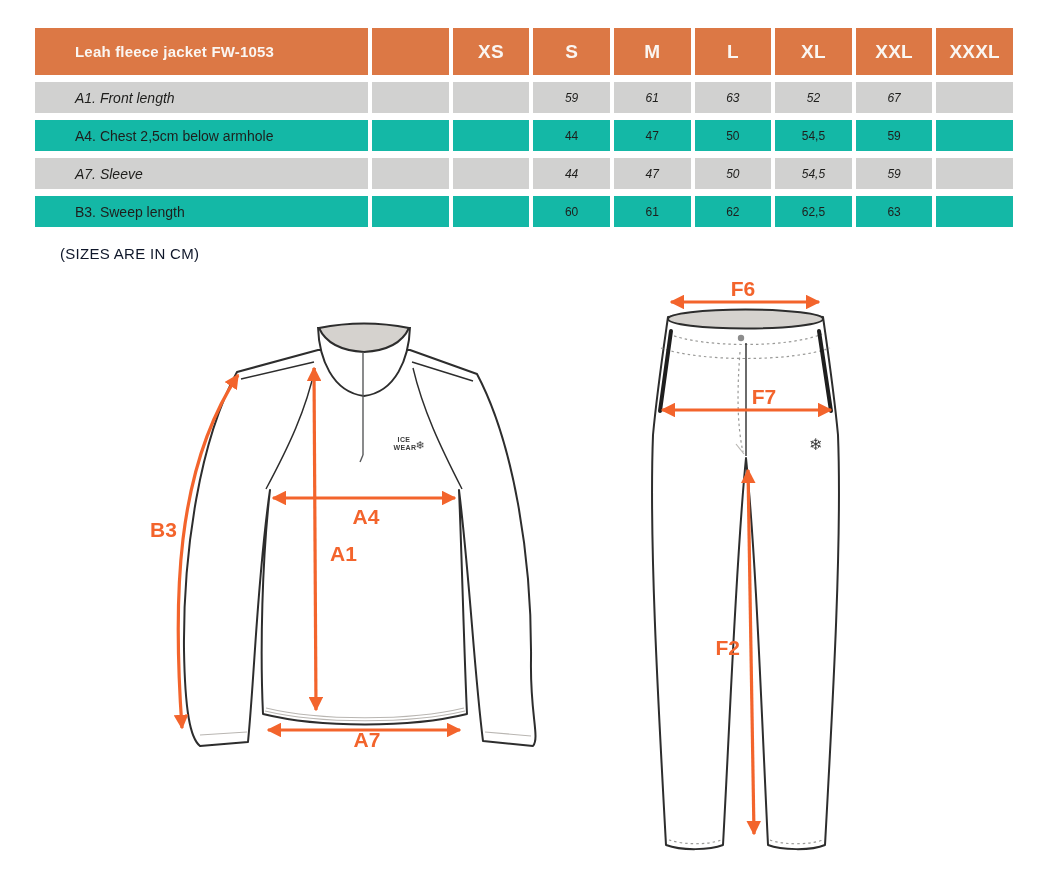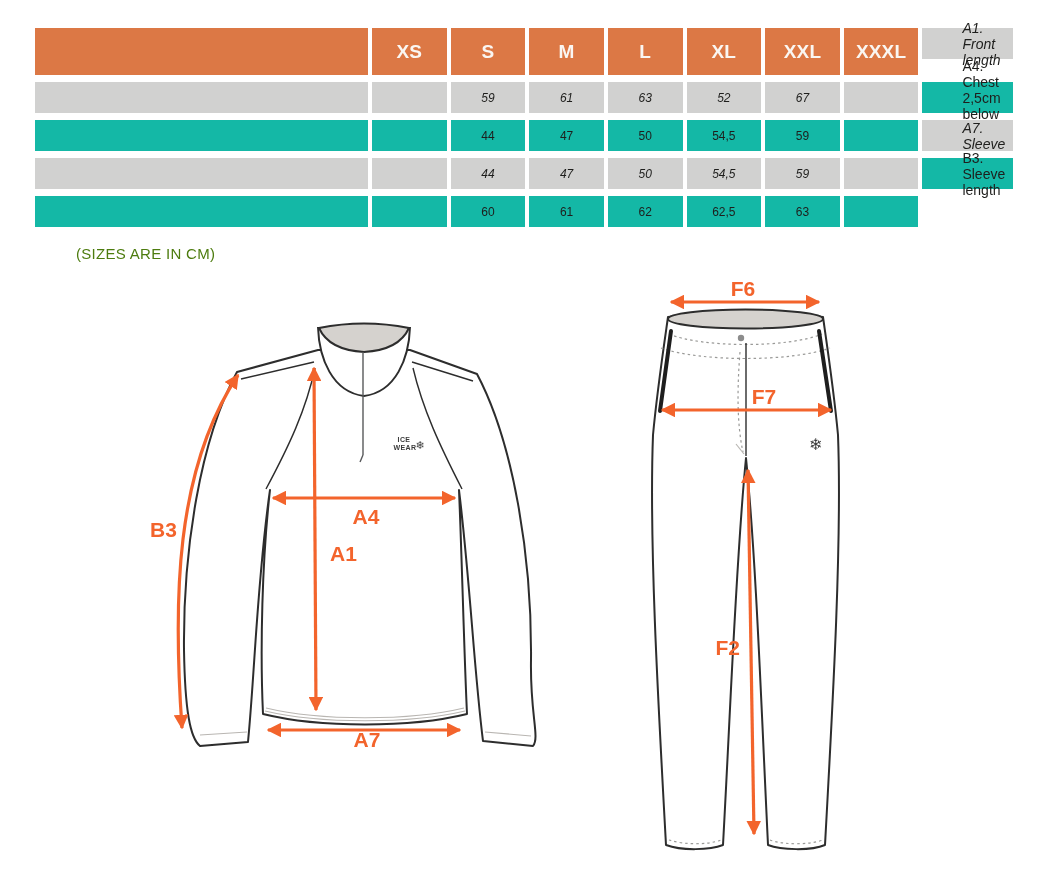--- a/index.html
+++ b/index.html
@@ -11,41 +11,42 @@
     grid-template-columns:333px repeat(8,1fr);column-gap:4px;row-gap:7px;}
   .hcell{background:#DC7845;color:#FAF6F2;height:47px;display:flex;align-items:center;
     justify-content:center;font-weight:bold;font-size:19px;letter-spacing:.2px;}
   .hcell.title{justify-content:flex-start;padding-left:40px;box-sizing:border-box;font-size:15px;}
   .cell{height:31px;display:flex;align-items:center;justify-content:center;
     font-size:12px;color:#1E1E1C;}
   .cell.label{justify-content:flex-start;padding-left:40px;box-sizing:border-box;font-size:14px;}
   .shade-dark{background:#D1D1D0;font-style:italic;}
   .shade-light{background:#14b8a6;}
 
-  .note{position:absolute;left:76px;top:245px;font-size:15px;color:#4d7c0f;letter-spacing:.3px;}
+  .note{position:absolute;left:60px;top:245px;font-size:15px;color:#0f172a;letter-spacing:.3px;}
 
   .jacket-svg{position:absolute;left:140px;top:300px;}
   .pants-svg{position:absolute;left:630px;top:278px;}
 
   .outline{fill:#fff;stroke:#2D2D2D;stroke-width:2;stroke-linejoin:round;}
   .seam{fill:none;stroke:#2D2D2D;stroke-width:1.4;}
   .stitch{fill:none;stroke:#B9B6B2;stroke-width:1.2;}
   .dashed{fill:none;stroke:#9A9A98;stroke-width:1.2;stroke-dasharray:2.5 3;}
   .measure{fill:none;stroke:#F3642C;stroke-width:3.2;}
   .mlabel{fill:#F3642C;font-family:"Liberation Sans",sans-serif;font-size:21px;font-weight:bold;}
   .logo-text{fill:#3A3A3A;font-family:"Liberation Sans",sans-serif;font-size:7px;font-weight:bold;letter-spacing:.4px;}
   .glyph{fill:#3A3A3A;font-family:"DejaVu Sans",sans-serif;}
 </style>
 </head>
 <body>
 
 <div class="page">
 
   <div class="size-table">
 
+    <div class="hcell title">Leah fleece jacket FW-1053</div>
     <div class="hcell"></div>
     <div class="hcell">XS</div>
     <div class="hcell">S</div>
     <div class="hcell">M</div>
     <div class="hcell">L</div>
     <div class="hcell">XL</div>
     <div class="hcell">XXL</div>
     <div class="hcell">XXXL</div>
 
     <div class="cell label shade-dark">A1. Front length</div>
@@ -71,21 +72,21 @@
     <div class="cell label shade-dark">A7. Sleeve</div>
     <div class="cell shade-dark"></div>
     <div class="cell shade-dark"></div>
     <div class="cell shade-dark">44</div>
     <div class="cell shade-dark">47</div>
     <div class="cell shade-dark">50</div>
     <div class="cell shade-dark">54,5</div>
     <div class="cell shade-dark">59</div>
     <div class="cell shade-dark"></div>
 
-    <div class="cell label shade-light">B3. Sleeve length</div>
+    <div class="cell label shade-light">B3. Sweep length</div>
     <div class="cell shade-light"></div>
     <div class="cell shade-light"></div>
     <div class="cell shade-light">60</div>
     <div class="cell shade-light">61</div>
     <div class="cell shade-light">62</div>
     <div class="cell shade-light">62,5</div>
     <div class="cell shade-light">63</div>
     <div class="cell shade-light"></div>
   </div>
 

